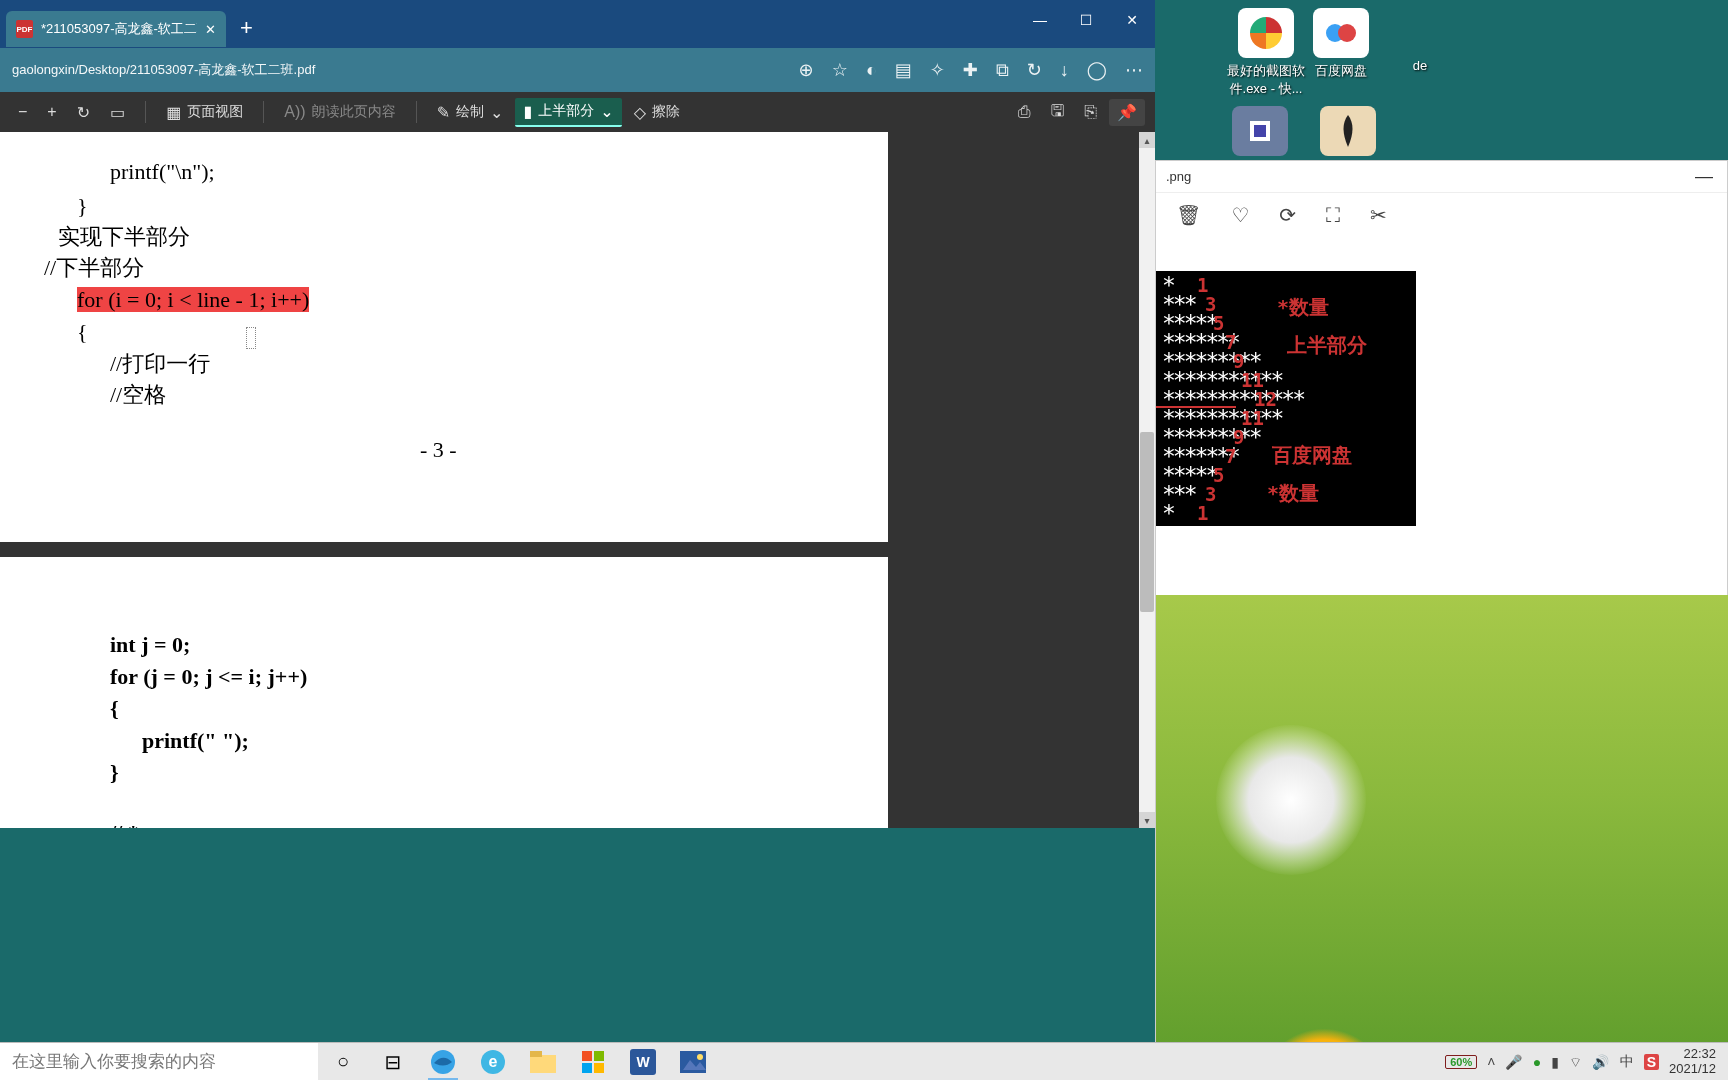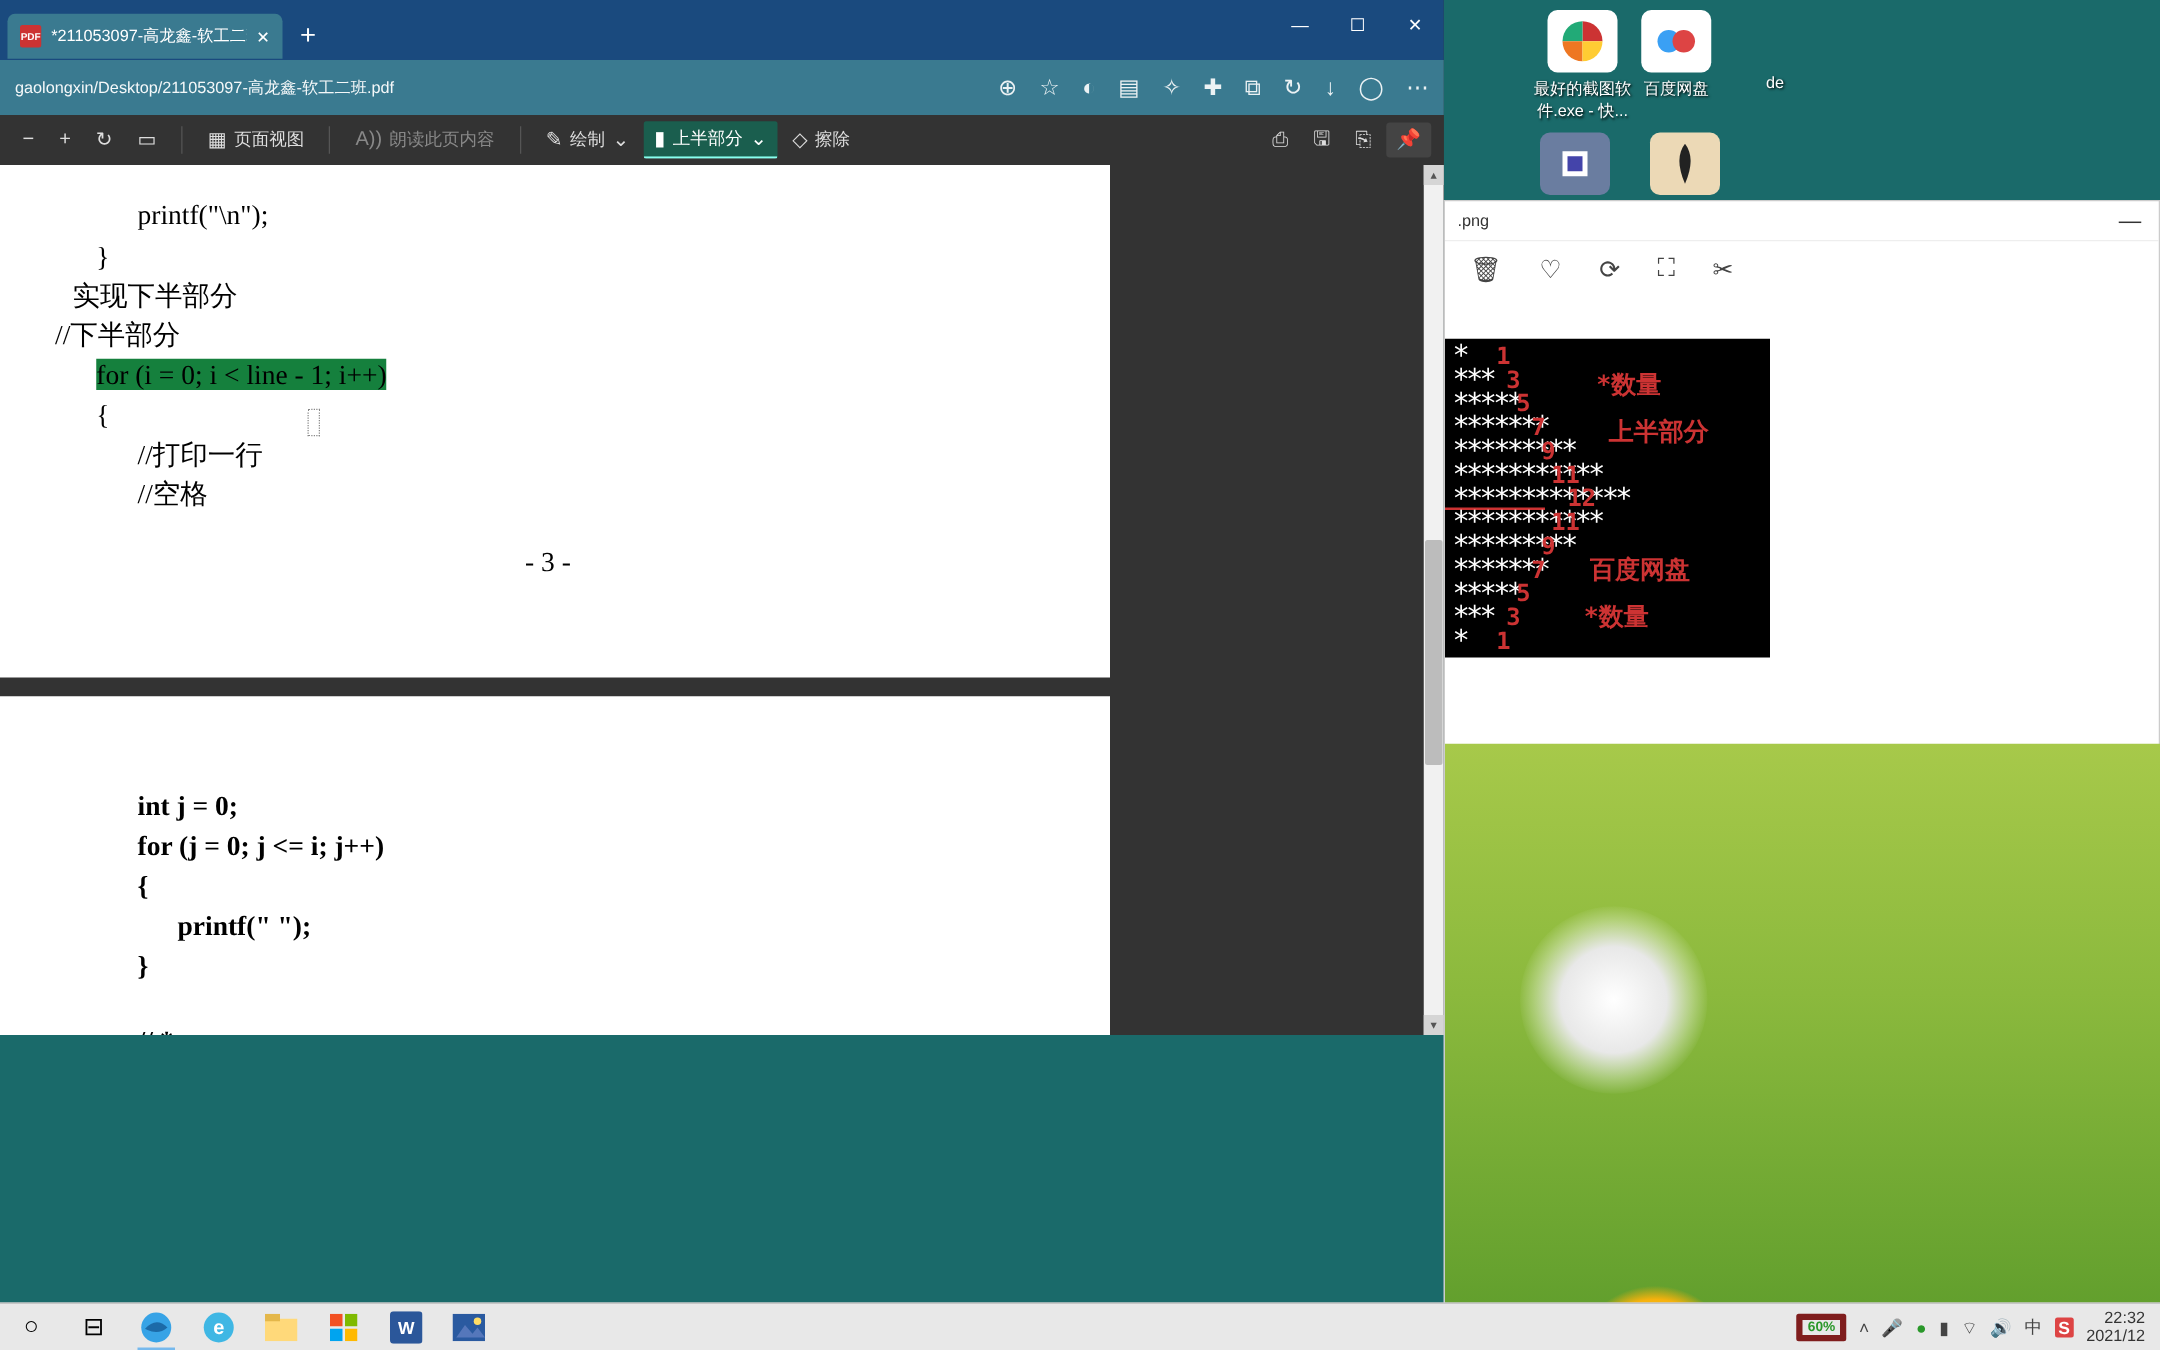--- a/index.html
+++ b/index.html
@@ -80,21 +80,21 @@
   position:absolute; width:16px; height:16px; background:#d5d5d5;
   display:flex; align-items:center; justify-content:center; font-size:10px; color:#555;
 }
 .scroll-up{top:0;} .scroll-down{bottom:0;}
 .scroll-thumb {
   position:absolute; width:14px; left:1px;
   top: 300px; height: 180px;
   background:#bcbcbc; border-radius:2px;
 }
 .code-ln { position:absolute; white-space:pre; }
-.hl { background:#15803d; }
+.hl { background:#ef4444; }
 .cursor-mark { position:absolute; font-size:14px; border:1px dotted #888; width:10px; height:22px;}
 
 .photos-app {
   position:absolute; left:1155px; top:160px;
   width:573px; height:920px; background:#fff;
   border:1px solid #ccc;
 }
 .photos-title {
   height:32px; display:flex; align-items:center; padding:0 10px;
   font-size:13px; color:#333; border-bottom:1px solid #eee;
@@ -139,21 +139,21 @@
   position:absolute; left:0; bottom:0; width:1728px; height:38px;
   background:#e8e8e8; border-top:1px solid #bbb;
   display:flex; align-items:center;
 }
 .search-box{
   height:38px; width:318px; display:flex; align-items:center; padding:0 12px;
   color:#777; font-size:17px; background:#fff;
 }
 .task-icon{ width:50px; height:38px; display:flex; align-items:center; justify-content:center; font-size:20px; cursor:pointer;}
 .task-right{ margin-left:auto; display:flex; align-items:center; gap:10px; padding-right:4px; font-size:13px; color:#333;}
-.battery{ border:5px solid #7f1d1d; color:#2a982a; padding:0 4px; border-radius:2px; font-size:11px; font-weight:bold;}
+.battery{ border:1px solid #7f1d1d; color:#2a982a; padding:0 4px; border-radius:2px; font-size:11px; font-weight:bold;}
 .clock{ text-align:right; line-height:1.1; font-size:13px; padding-right:8px;}
 .tray-ic{ font-size:14px; color:#444;}
 .edge-ic{ position:relative;}
 .edge-ic::after{content:""; position:absolute; bottom:0; left:10px; right:10px; height:3px; background:#76b9ed;}
 </style>
 </head>
 <body>
 
 <div class="browser">
 
@@ -383,20 +383,23 @@
       </div>
   </div>
 
   <div class="flower">
     <div class="dandelion-head"></div>
     <div class="yellow-flower"></div>
   </div>
 </div>
 
 <div class="taskbar">
+  <div class="search-box">
+    <span>在这里输入你要搜索的内容</span>
+  </div>
   <div class="task-icon">○</div>
   <div class="task-icon">⊟</div>
   <div class="task-icon edge-ic">
     <svg width="26" height="26" viewBox="0 0 26 26">
         <circle cx="13" cy="13" r="12" fill="#37a3e6"></circle>
         <path d="M4 14 Q13 4 22 13 Q15 19 6 15" fill="#1c6aa8"></path>
       </svg>
   </div>
   <div class="task-icon">
     <svg width="26" height="26">

